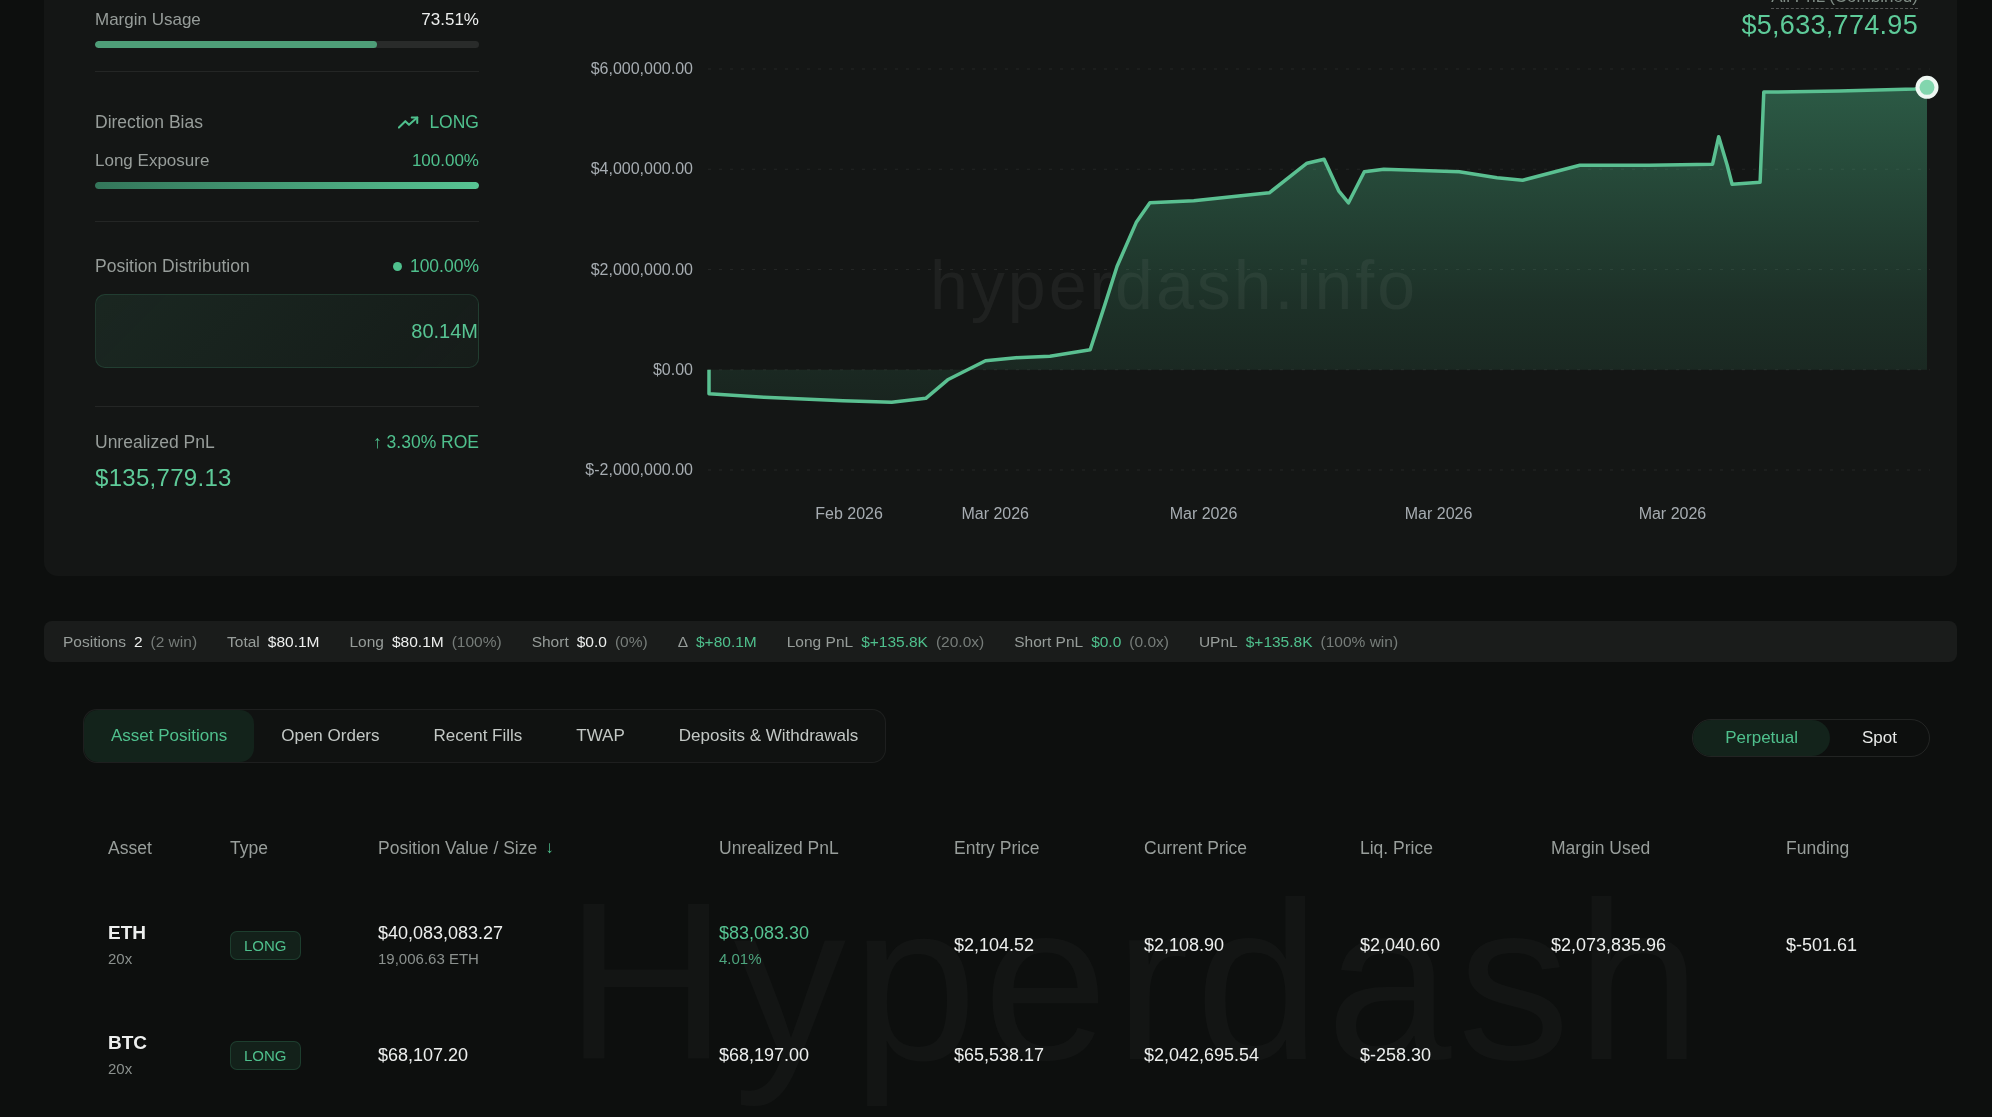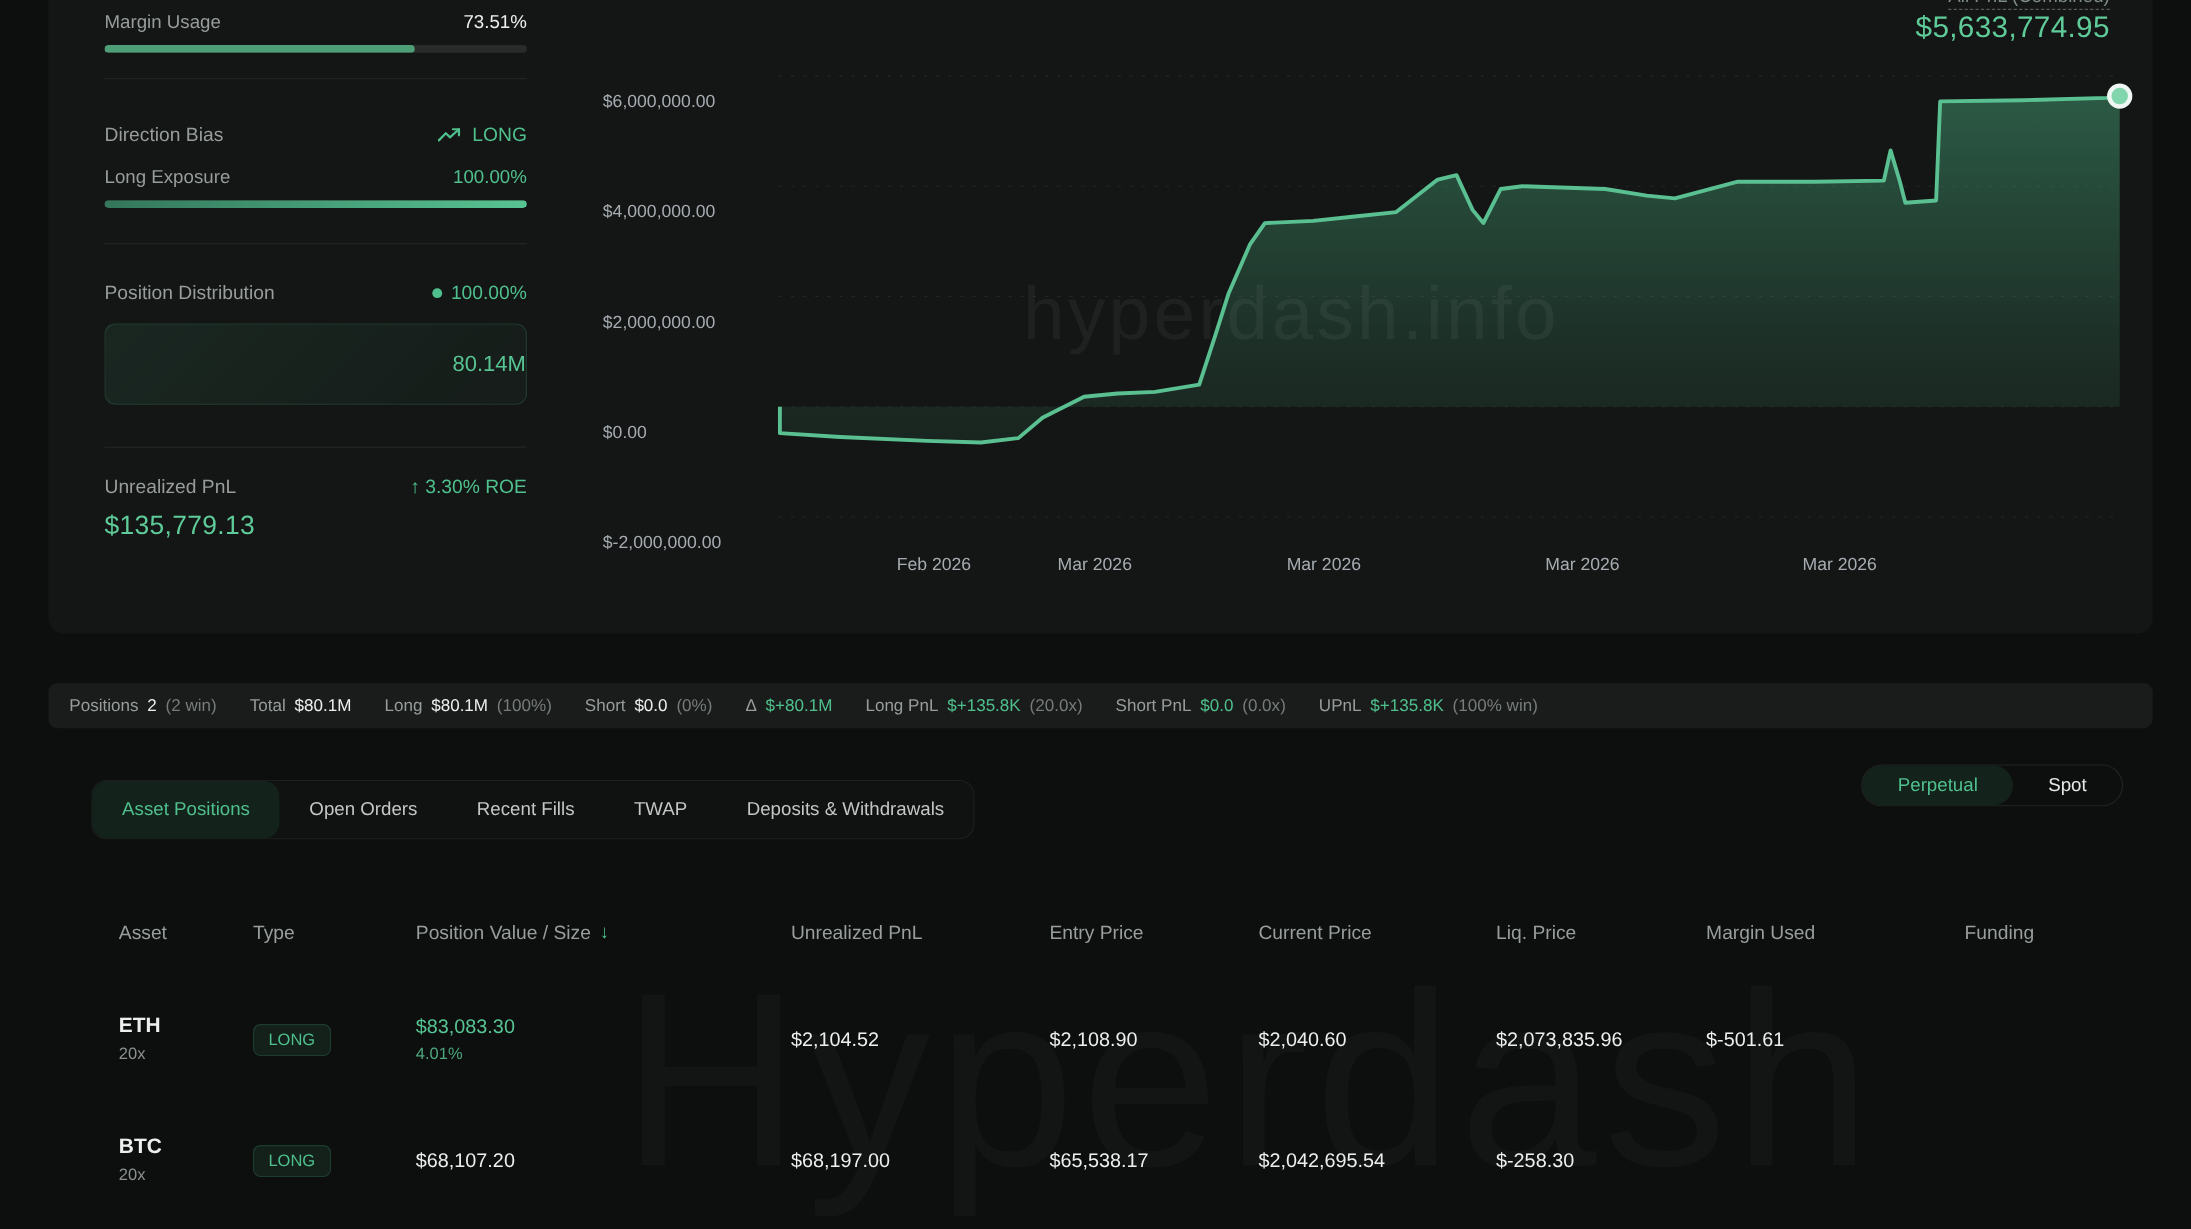--- a/index.html
+++ b/index.html
@@ -30,21 +30,21 @@
     border:1px solid rgba(79,192,141,0.16);
     display:flex; align-items:center; justify-content:flex-end;
     font-size:20px; color:#57c493;
   }
   .dot{ display:inline-block; width:9px; height:9px; border-radius:50%; background:#4fc08d; margin-right:8px; vertical-align:1px; }
   .upnl-value{ left:95px; top:464px; font-size:24px; font-weight:500; color:#5ecb99; letter-spacing:0.3px; }
   .bias-right{ display:flex; align-items:center; gap:9px; color:#4fc08d; font-weight:500;}
 
   
   .chart-region{ left:548px; top:0; width:1400px; height:545px; }
-  .ytick{ position:absolute; left:0; width:145px; font-size:16px; color:#a6acb1; height:20px; line-height:20px;margin-top:24px; }
+  .ytick{ position:absolute; left:0; width:145px; text-align:right; font-size:16px; color:#a6acb1; height:20px; line-height:20px; }
   .xtick{ position:absolute; top:505px; transform:translateX(-50%); font-size:16px; color:#a6acb1; white-space:nowrap; }
   #pnl-chart{ position:absolute; left:160px; top:20px; overflow:visible; }
   .chart-title{
     right:74px; top:-13px; font-size:17px; color:#7f8c85; line-height:20px;
     border-bottom:1px dashed rgba(255,255,255,0.28); padding-bottom:1px; white-space:nowrap;
   }
   .chart-total{ right:74px; top:10px; font-size:27px; font-weight:500; color:#5ecb99; letter-spacing:0.3px; }
   .wm-chart{ left:930px; top:246px; font-size:68px; letter-spacing:3px; color:rgba(230,235,232,0.055); white-space:nowrap; }
   .wm-table{ left:565px; top:852px; font-size:225px; font-weight:500; letter-spacing:6px; color:rgba(230,235,232,0.032); white-space:nowrap; z-index:0; }
 
@@ -56,21 +56,21 @@
   .stat{ display:flex; align-items:baseline; gap:8px; white-space:nowrap; }
 
   
   .tab-list{
     left:83px; top:709px; height:54px; display:inline-flex; align-items:stretch;
     border:1px solid rgba(255,255,255,0.06); background:rgba(255,255,255,0.015); border-radius:14px; z-index:1;
   }
   .tab{ display:flex; align-items:center; padding:0 27px; font-size:17px; color:#c3c8c5; border-radius:14px; cursor:pointer; white-space:nowrap; }
   .tab.active{ background:#13231b; color:#4fc08d; }
   .market-toggle{
-    right:62px; top:695px; height:38px; display:inline-flex; align-items:stretch;
+    right:62px; top:719px; height:38px; display:inline-flex; align-items:stretch;
     border:1px solid rgba(255,255,255,0.09); border-radius:27px; z-index:1;text-align:center;
   }
   .market-toggle .tab{ border-radius:27px; padding:0 32px; color:#e6e8e7; }
   .market-toggle .tab.active{ background:#13231b; color:#4fc08d; }
 
   
   .tbl-grid{ display:grid; grid-template-columns:122px 148px 341px 235px 190px 216px 191px 235px 140px; align-items:center; }
   .tbl-header{ left:108px; top:826px; width:1818px; height:44px; font-size:17.5px; color:#989e9b; z-index:1; }
   .tbl-header .hdr{ display:flex; align-items:center; gap:8px; }
   .sort-icon{ color:#4fc08d; font-size:17px; }
@@ -258,20 +258,24 @@
     </div>
   </div>
 <div class="abs tbl-body" id="table-body">
     <div class="tbl-grid tbl-row">
       <div>
         <div class="cell-main asset-sym">ETH</div>
         <div class="cell-sub">20x</div>
       </div>
      <div><span class="badge-long">LONG</span></div>
      <div>
+        <div class="cell-main">$40,083,083.27</div>
+        <div class="cell-sub">19,006.63 ETH</div>
+      </div>
+     <div>
         <div class="cell-main upnl-main">$83,083.30</div>
         <div class="cell-sub upnl-sub">4.01%</div>
       </div>
      <div class="cell-main">$2,104.52</div>
      <div class="cell-main">$2,108.90</div>
      <div class="cell-main">$2,040.60</div>
      <div class="cell-main">$2,073,835.96</div>
      <div class="cell-main red">$-501.61</div>
     </div>
     <div class="tbl-grid tbl-row">

